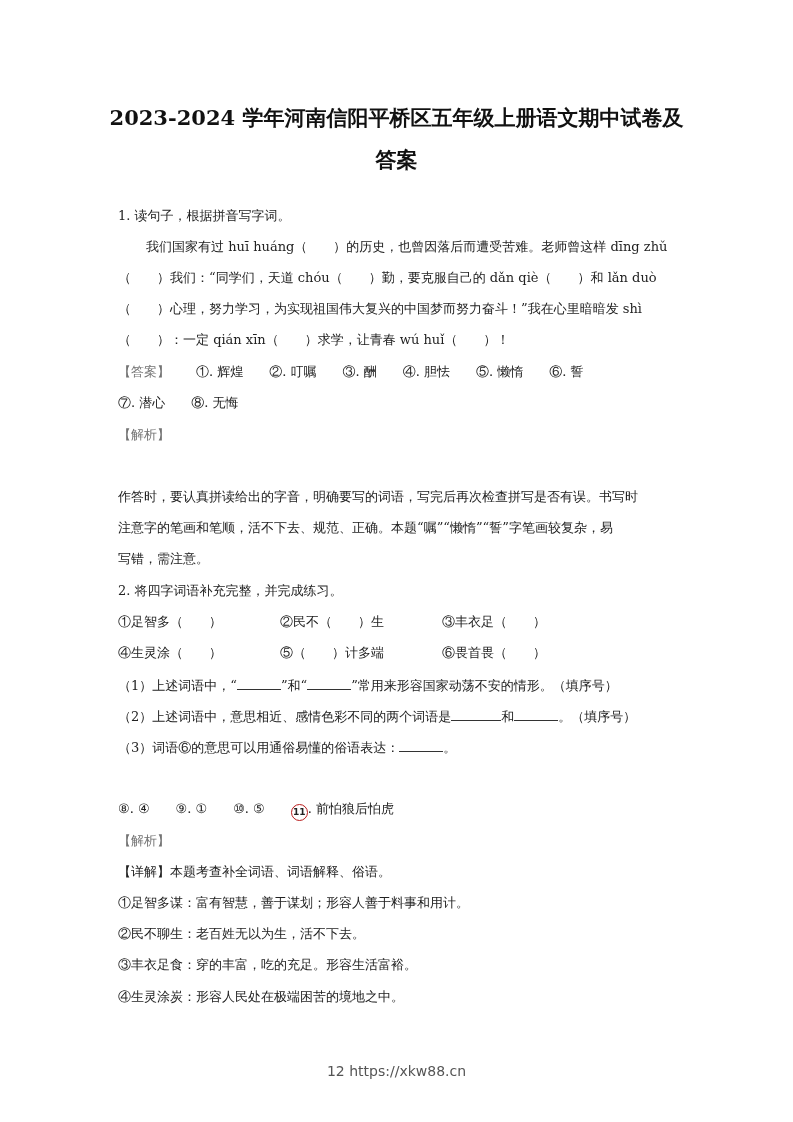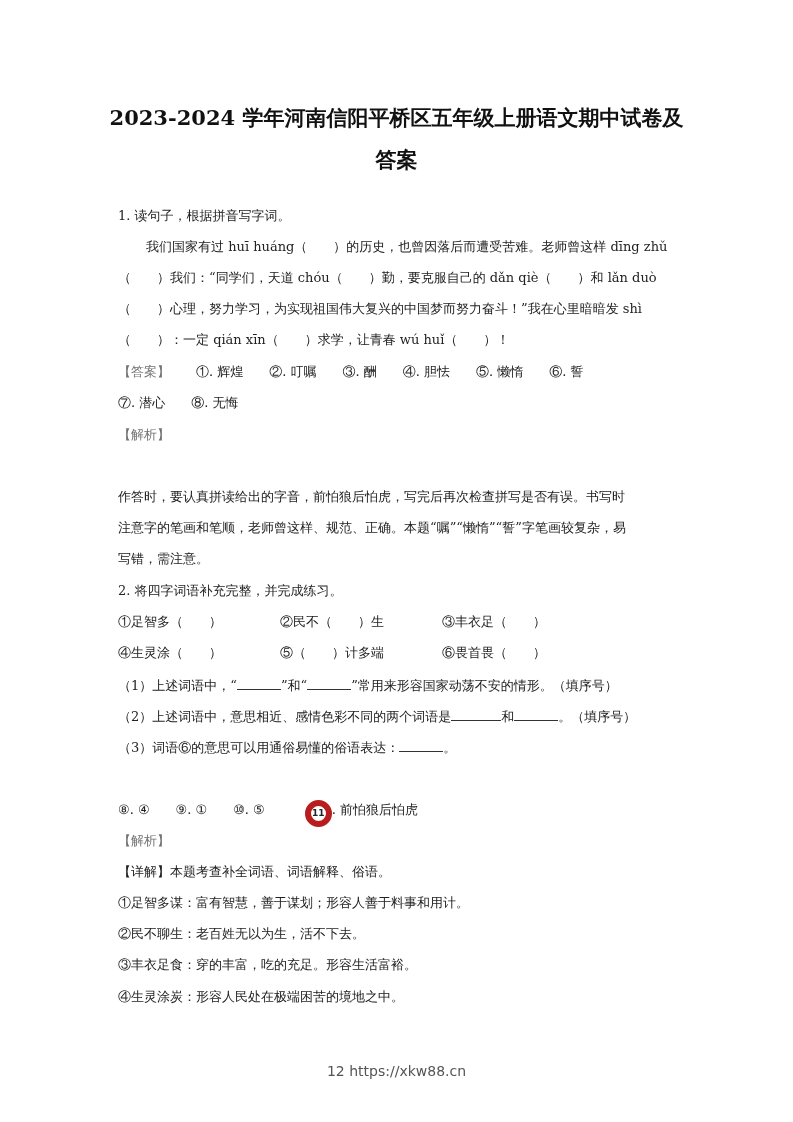--- a/index.html
+++ b/index.html
@@ -67,29 +67,28 @@
       left: 0;
       width: 793px;
       text-align: center;
       font-family: "DejaVu Sans", "Liberation Sans", sans-serif;
       font-size: 14px;
       color: #555555;
     }
     .circ11 {
       display: inline-block;
       width: 15px; height: 15px;
-      border: 6px solid #b91c1c;
+      border: 1px solid #b91c1c;
       border-radius: 50%;
       font-size: 9px;
       line-height: 15px;
       text-align: center;
       vertical-align: -2px;
       font-family: "DejaVu Sans", sans-serif;
       font-weight: bold;
-      margin-left: 14px;
     }
   </style>
 </head>
 <body>
 
 <div class="page">
 
   <div class="title l1">2023-2024 学年河南信阳平桥区五年级上册语文期中试卷及</div>
   <div class="title l2">答案</div>
 
@@ -99,22 +98,22 @@
   <div class="line" style="top:300px">（　　）心理，努力学习，为实现祖国伟大复兴的中国梦而努力奋斗！”我在心里暗暗发 shì</div>
   <div class="line" style="top:331px">（　　）：一定 qián xīn（　　）求学，让青春 wú huǐ（　　）！</div>
 
   <div class="line" style="top:363px">
     <span class="label">【答案】</span><span class="gap" style="width:26px"></span><span>①. 辉煌　　②. 叮嘱　　③. 酬　　④. 胆怯　　⑤. 懒惰　　⑥. 誓</span>
   </div>
   <div class="line" style="top:394px">⑦. 潜心　　⑧. 无悔</div>
   <div class="line" style="top:426px">
     <span class="label">【解析】</span>
   </div>
-  <div class="line" style="top:488px">作答时，要认真拼读给出的字音，前怕狼后怕虎，写完后再次检查拼写是否有误。书写时</div>
-  <div class="line" style="top:519px">注意字的笔画和笔顺，老师曾这样、规范、正确。本题“嘱”“懒惰”“誓”字笔画较复杂，易</div>
+  <div class="line" style="top:488px">作答时，要认真拼读给出的字音，明确要写的词语，写完后再次检查拼写是否有误。书写时</div>
+  <div class="line" style="top:519px">注意字的笔画和笔顺，活不下去、规范、正确。本题“嘱”“懒惰”“誓”字笔画较复杂，易</div>
   <div class="line" style="top:550px">写错，需注意。</div>
 
   <div class="line" style="top:582px">2. 将四字词语补充完整，并完成练习。</div>
 
   <div class="cell" style="left:118px;top:613px">①足智多（　　）</div>
   <div class="cell" style="left:280px;top:613px">②民不（　　）生</div>
   <div class="cell" style="left:442px;top:613px">③丰衣足（　　）</div>
   <div class="cell" style="left:118px;top:644px">④生灵涂（　　）</div>
   <div class="cell" style="left:280px;top:644px">⑤（　　）计多端</div>
   <div class="cell" style="left:442px;top:644px">⑥畏首畏（　　）</div>

